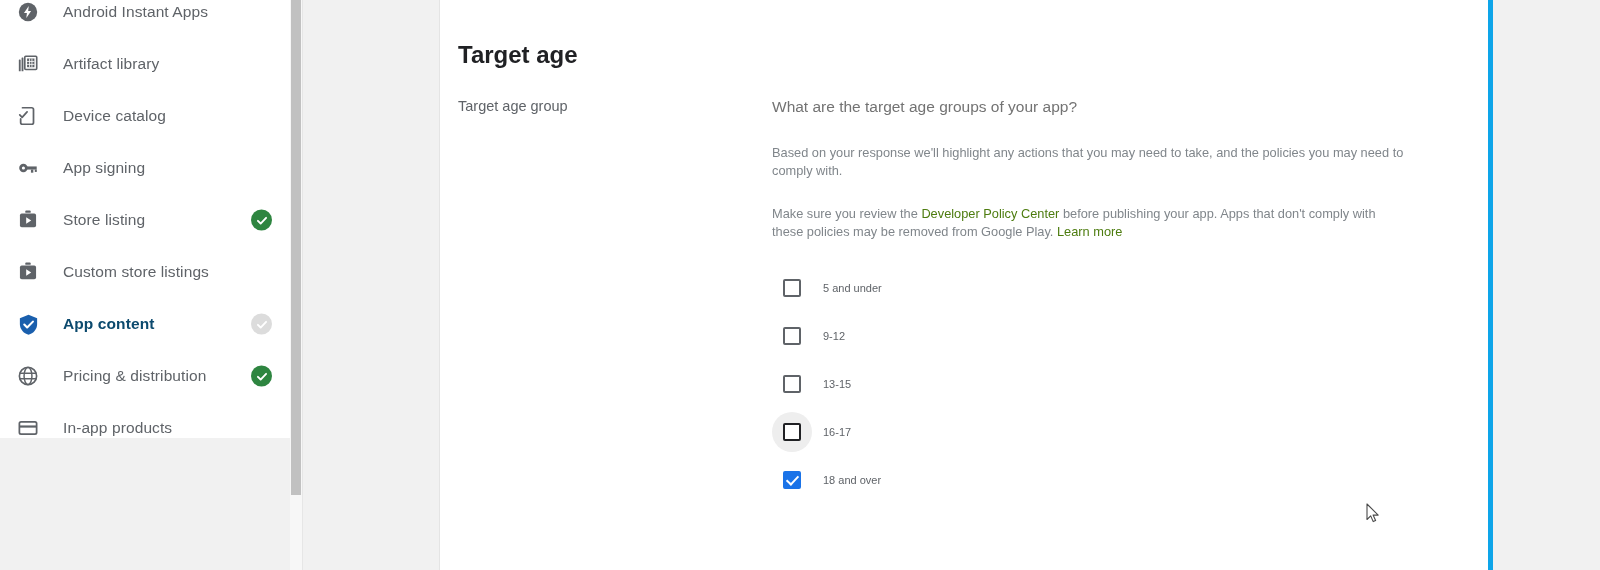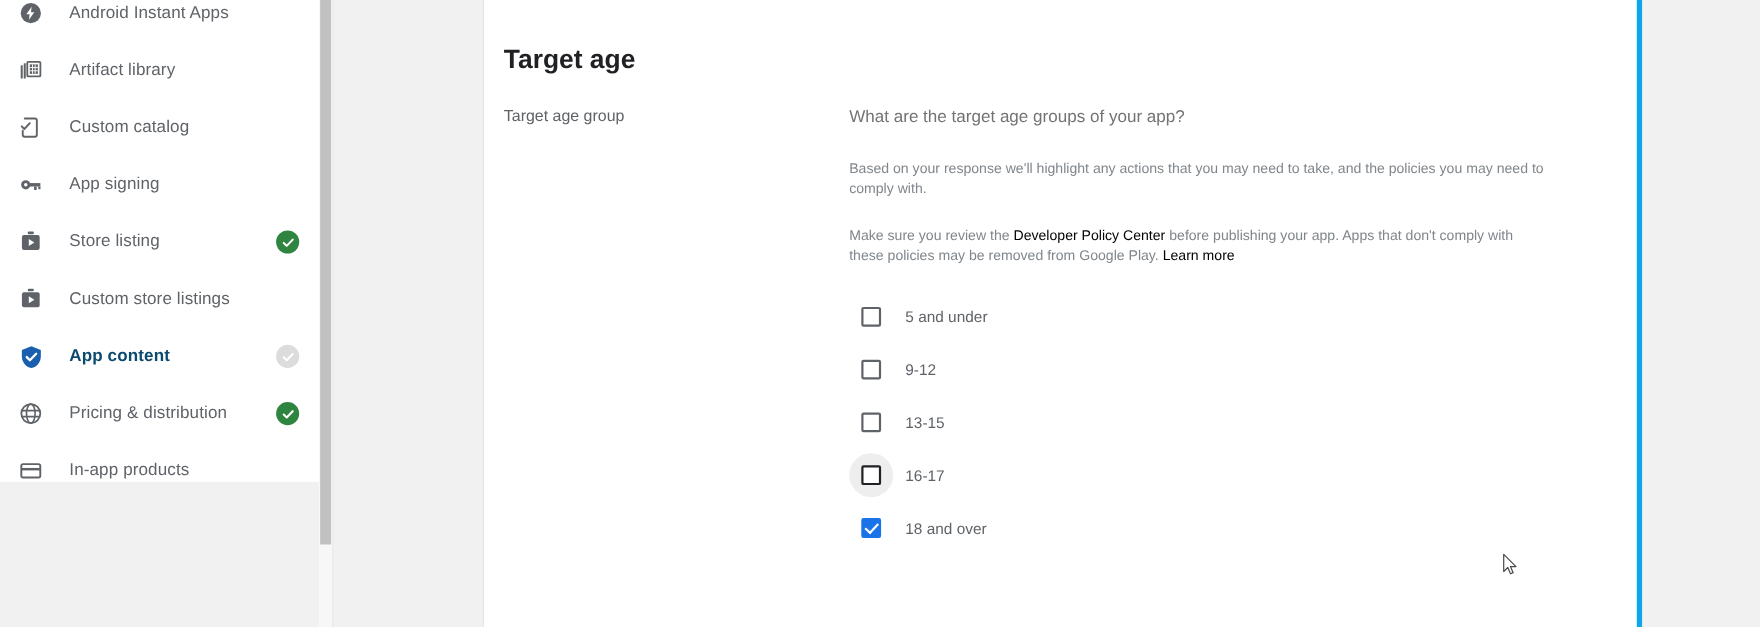--- a/index.html
+++ b/index.html
@@ -180,21 +180,21 @@
     margin: 0 0 0 0;
   }
   .para {
     margin: 26px 0 0 0;
     font-size: 12.8px;
     line-height: 17.5px;
     color: #80868b;
     max-width: 632px;
   }
   .para a, .inline-link {
-    color: #000000;
+    color: #4d7c0f;
     text-decoration: none;
     cursor: pointer;
   }
 
   
   #checkbox-list {
     position: absolute;
     left: 332px;
     top: 168px;
     width: 620px;
@@ -237,21 +237,21 @@
     left: 4px;
     top: 0px;
     width: 5px;
     height: 10px;
     border: solid #ffffff;
     border-width: 0 2px 2px 0;
     transform: rotate(43deg);
   }
   .cb-label {
     margin-left: 11px;
-    font-size: 14px;
+    font-size: 11px;
     line-height: 20px;
     color: #5f6368;
     white-space: nowrap;
   }
 
   
   #mouse-cursor {
     position: absolute;
     left: 926px;
     top: 503px;
@@ -293,21 +293,21 @@
           </span>
           <span class="nav-label">Artifact library</span>
         </div>
         <div class="nav-item">
           <span class="nav-icon">
             <svg width="22" height="22" viewBox="0 0 24 24" fill="currentColor">
               <path d="M6 3 h10 a2 2 0 0 1 2 2 v14 a2 2 0 0 1 -2 2 H6 a2 2 0 0 1 -2 -2 v-4" fill="none" stroke="currentColor" stroke-width="1.9" stroke-linecap="round"></path>
               <path d="M3 10.8 l2.6 2.6 L11 7.6" fill="none" stroke="currentColor" stroke-width="1.9" stroke-linecap="round" stroke-linejoin="round"></path>
             </svg>
           </span>
-          <span class="nav-label">Custom catalog</span>
+          <span class="nav-label">Device catalog</span>
         </div>
         <div class="nav-item">
           <span class="nav-icon">
             <svg width="22" height="22" viewBox="0 0 24 24" fill="currentColor">
               <circle cx="7" cy="12" r="4.6"></circle>
               <circle cx="7" cy="12" r="1.7" fill="#fff"></circle>
               <rect x="10.5" y="10.3" width="11" height="3.4"></rect>
               <rect x="15.2" y="13.7" width="2.6" height="3.4"></rect>
               <rect x="19.4" y="13.7" width="2.2" height="2.6"></rect>
             </svg>

